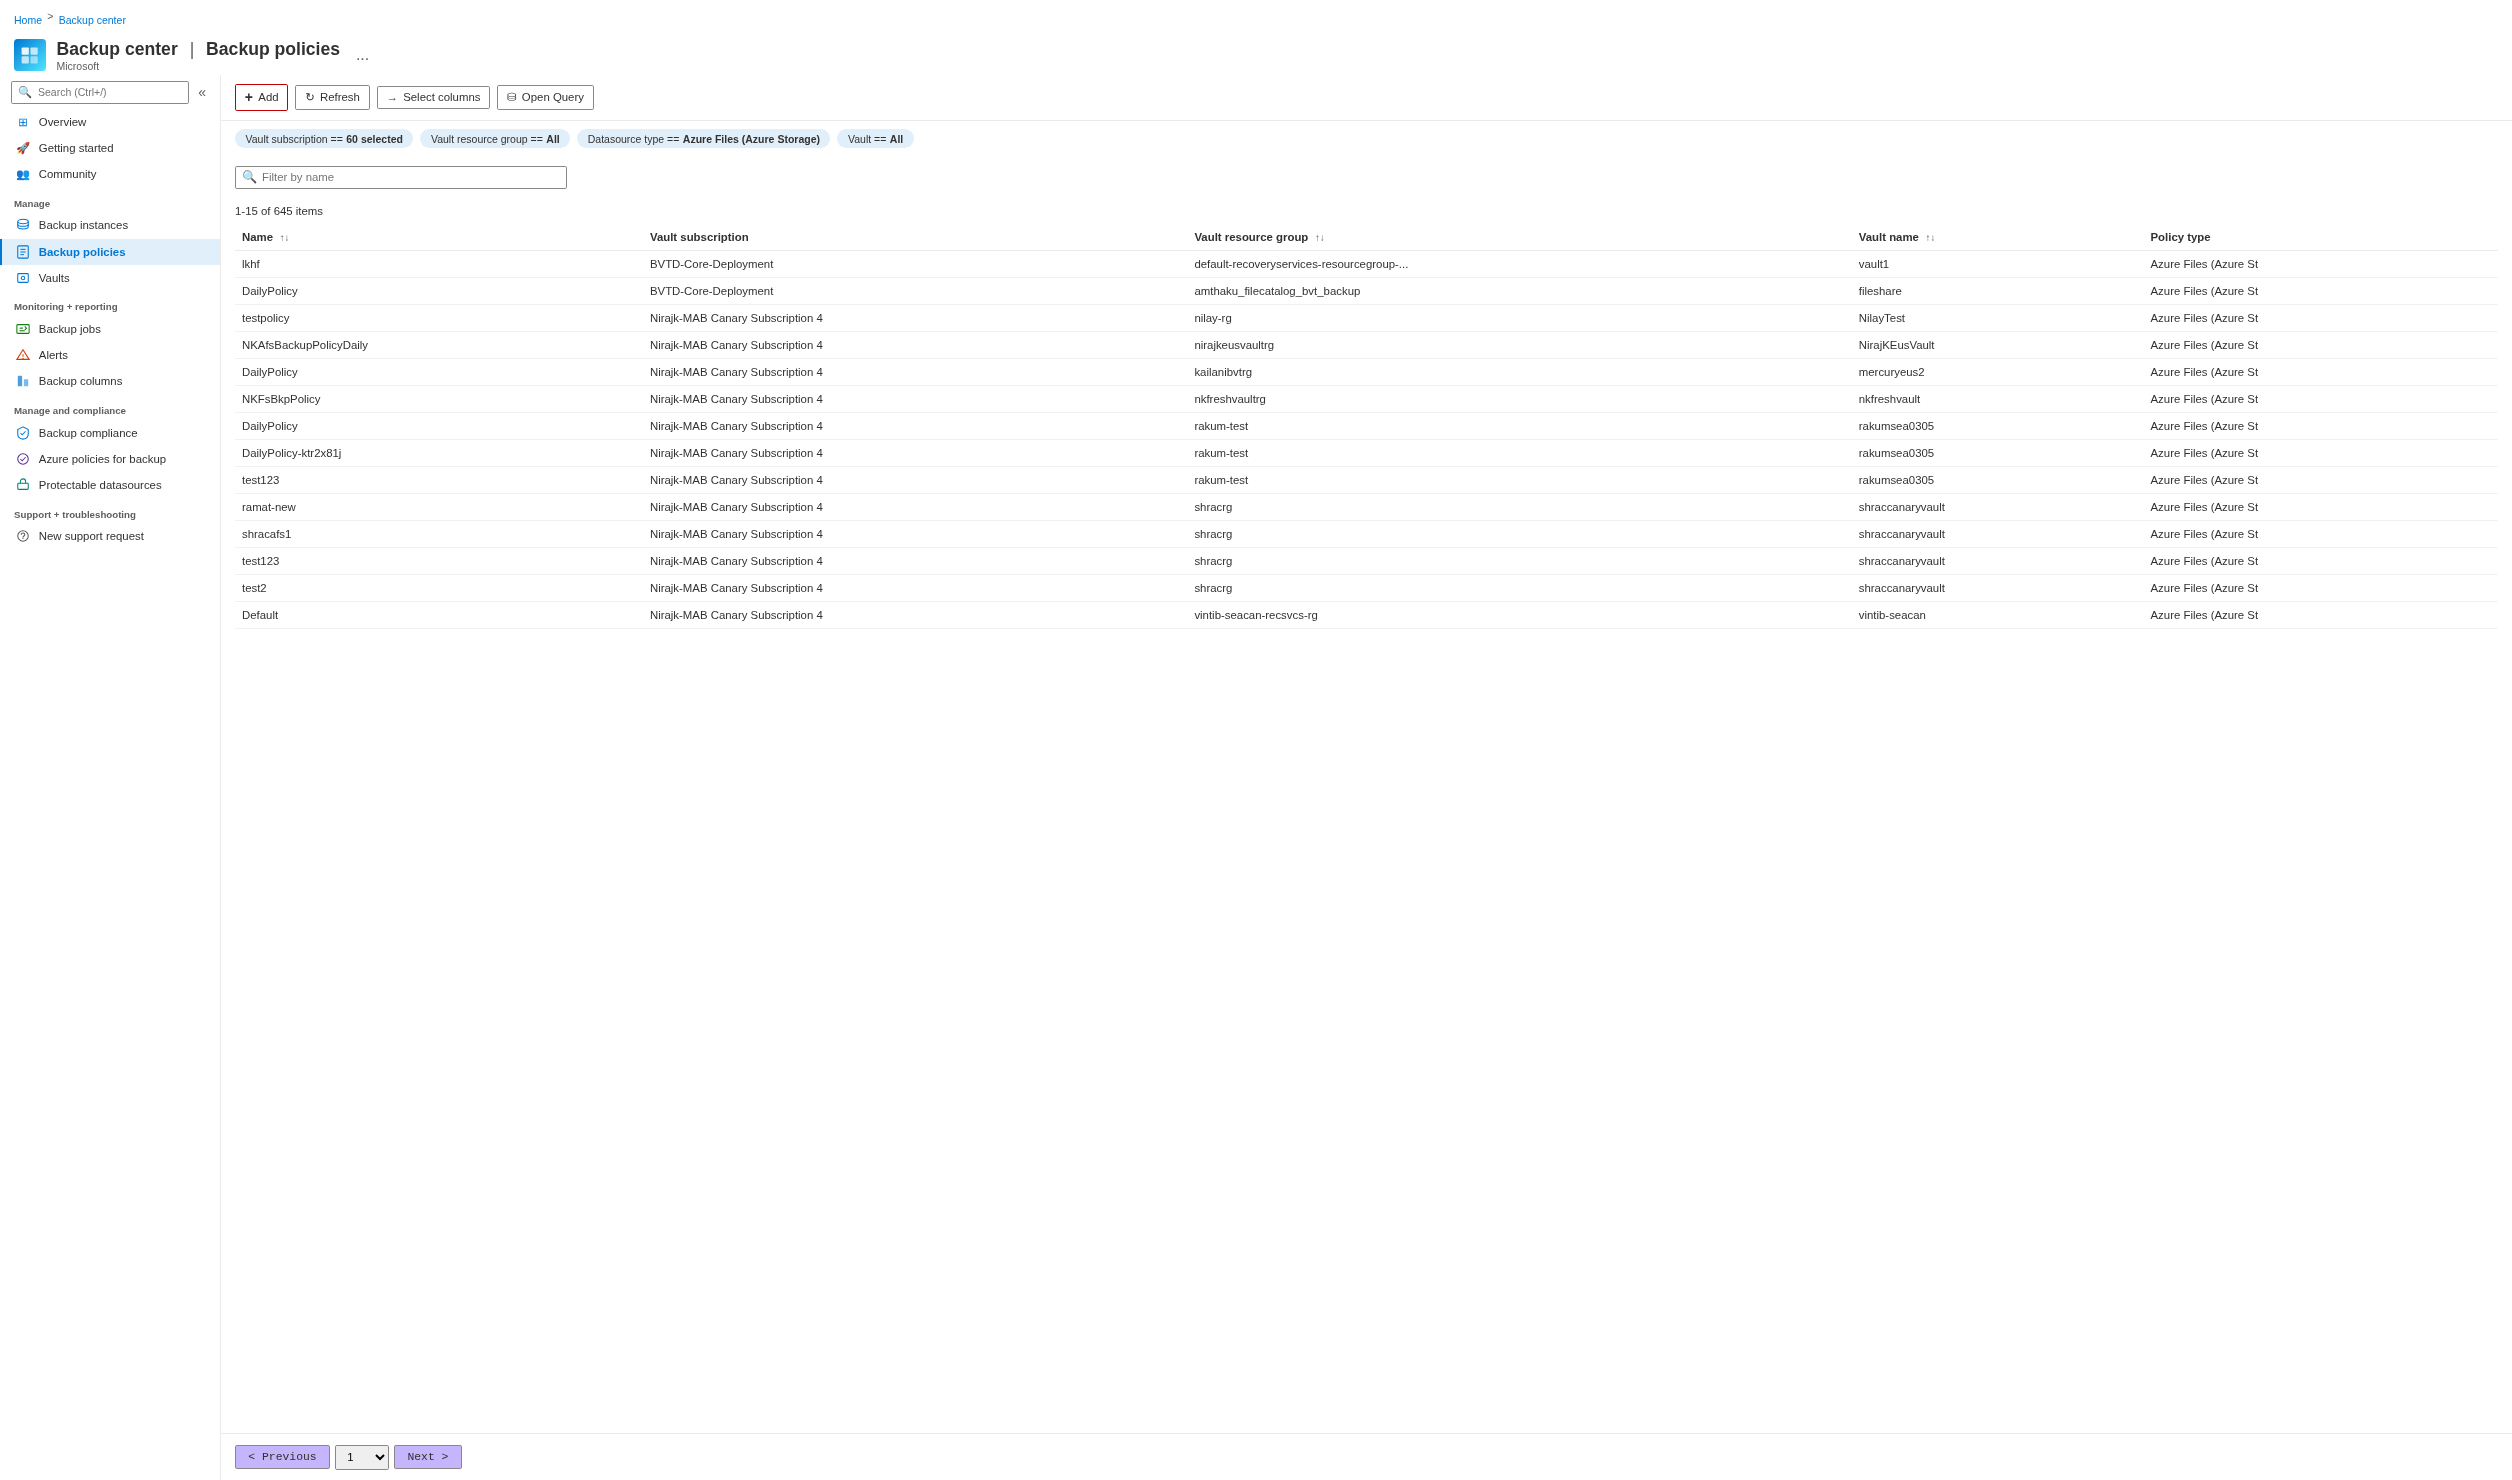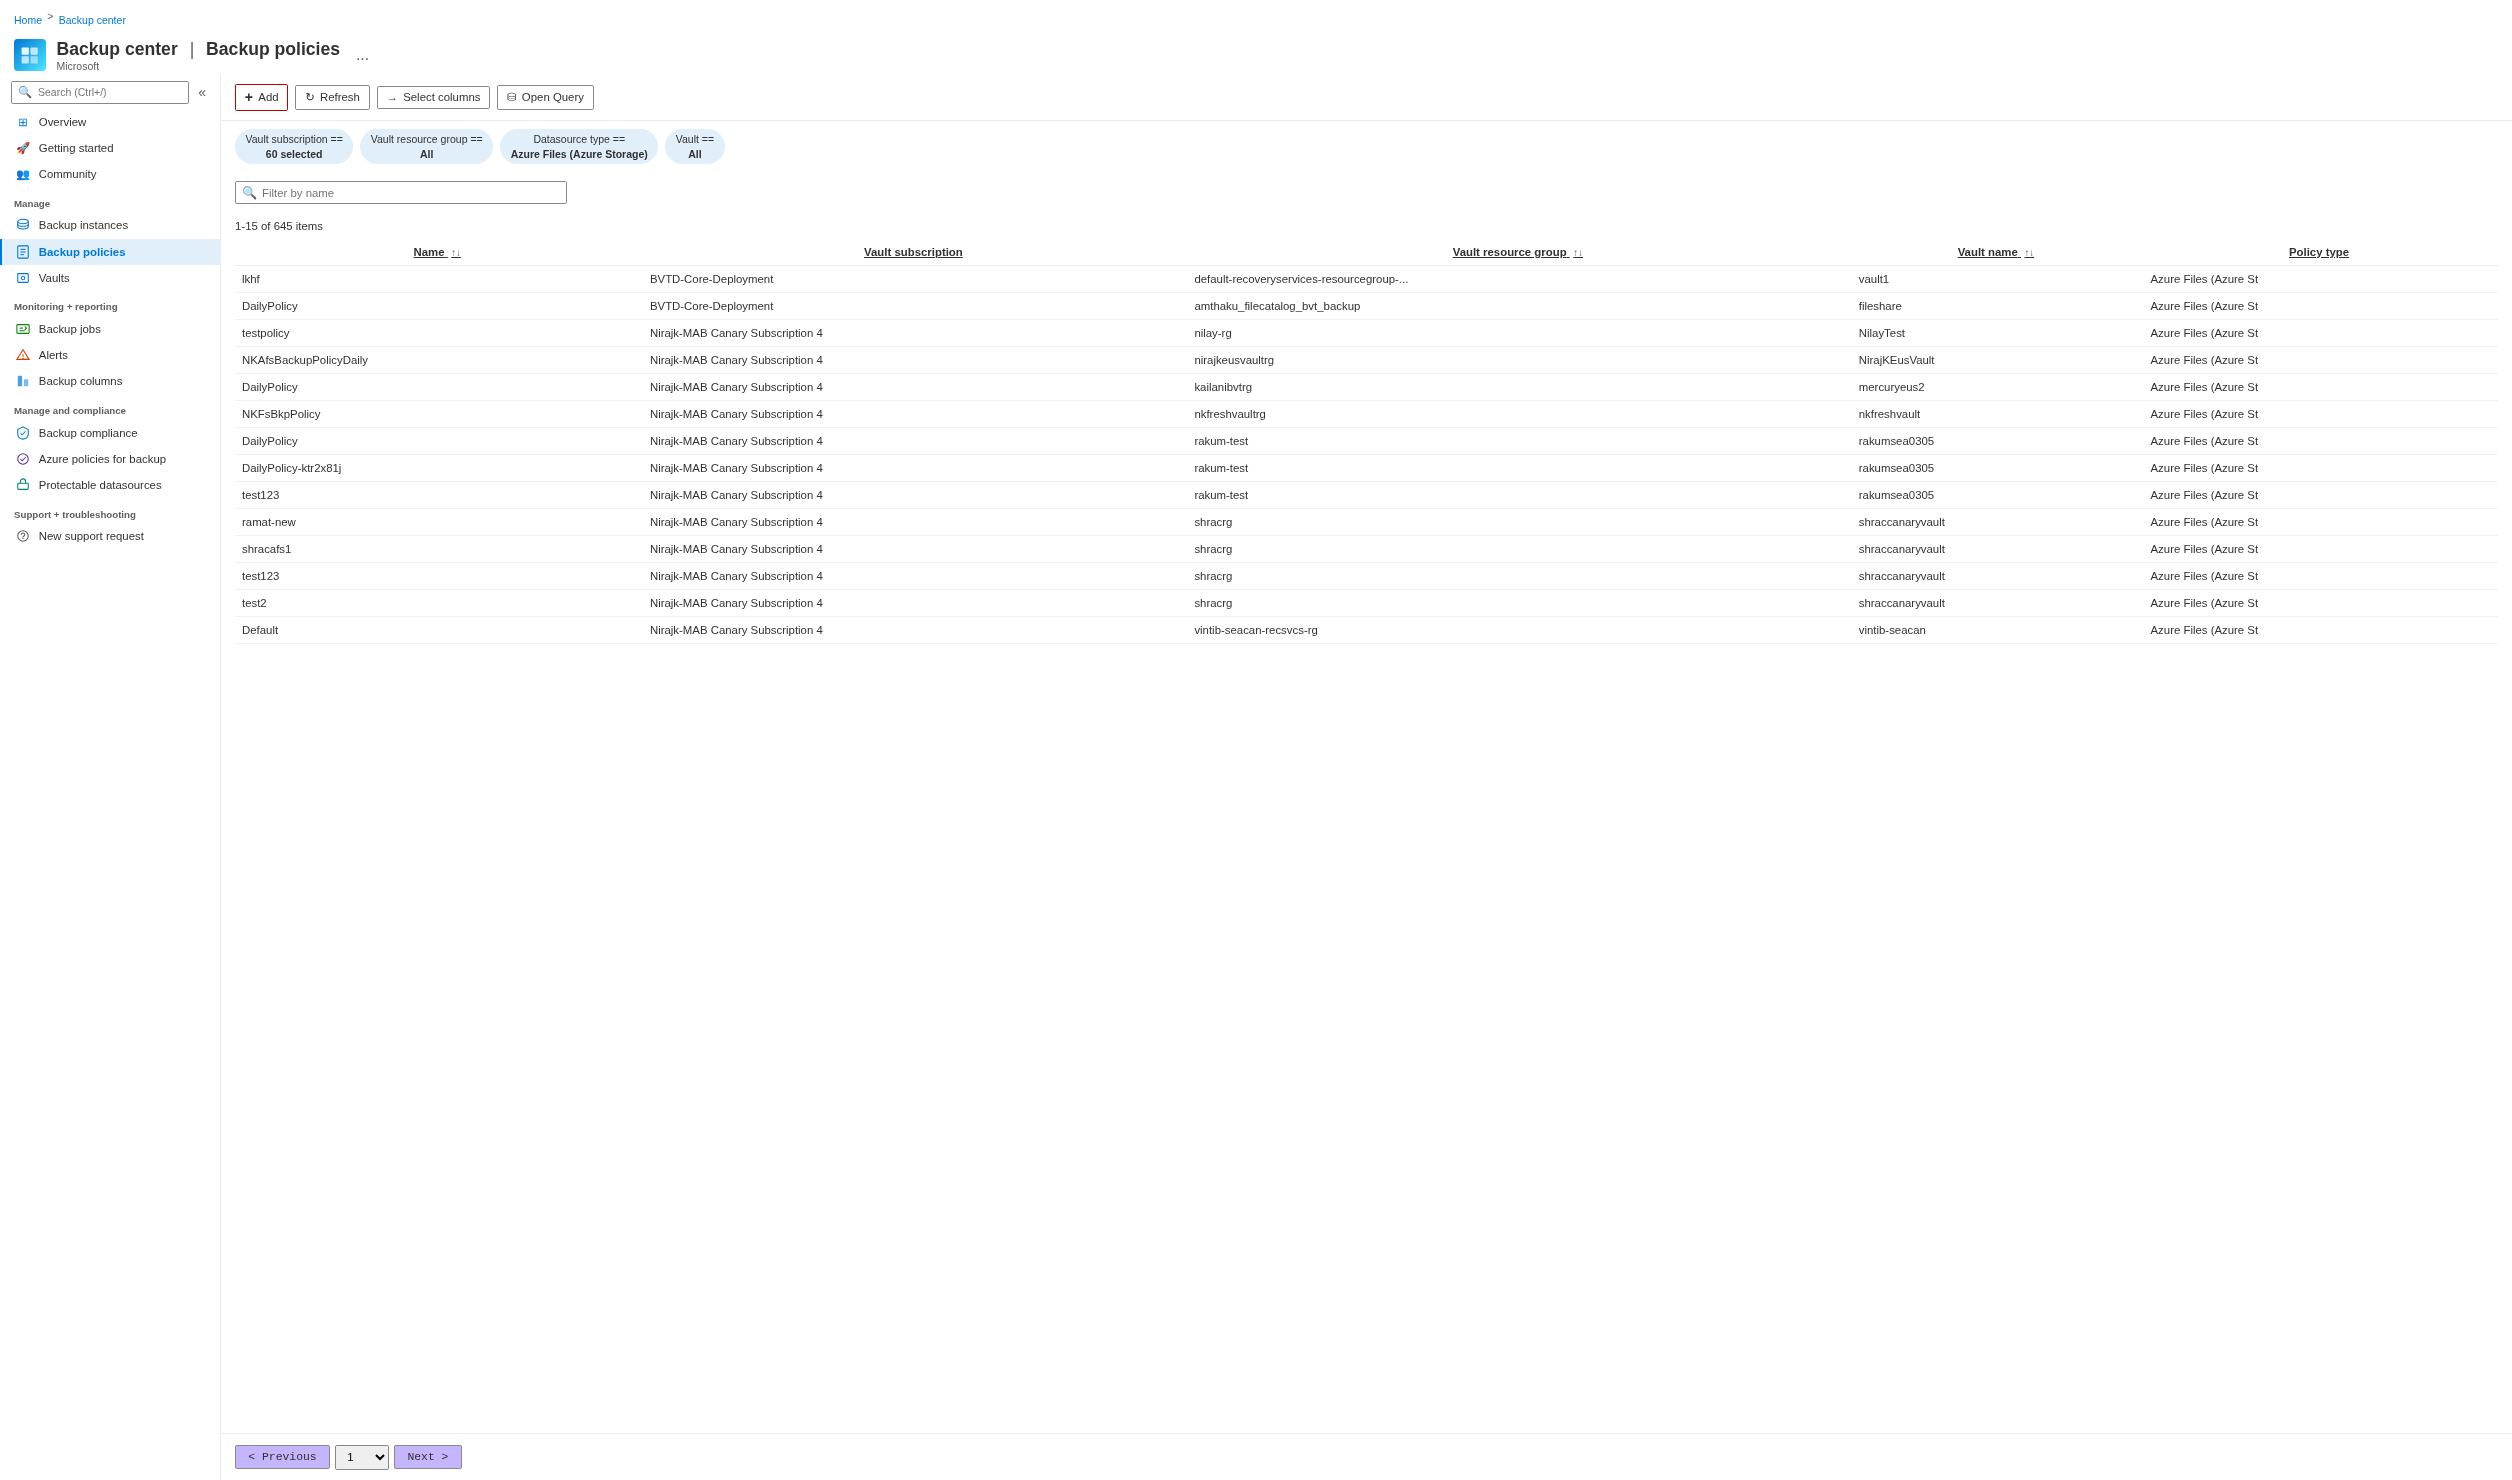--- a/index.html
+++ b/index.html
@@ -35,35 +35,35 @@
     
     .content { flex: 1; overflow-y: auto; padding: 0; display: flex; flex-direction: column; }
 
     
     .toolbar { display: flex; align-items: center; gap: 7px; padding: 8.8px 14px; border-bottom: 0.9px solid #edebe9; }
     .toolbar-btn { display: flex; align-items: center; gap: 5.3px; padding: 4.4px 8.8px; border: 0.9px solid #8a8886; background: #fff; border-radius: 1.8px; cursor: pointer; font-size: 11.4px; color: #323130; }
     .toolbar-btn.primary-outline { border: 1.8px solid #c00000; }
 
     
     .filters { display: flex; align-items: center; gap: 7px; padding: 8.8px 14px; flex-wrap: wrap; }
-    .filter-pill { display: flex; align-items: center; padding: 3.5px 10.5px; background: #e1effa; border-radius: 17.6px; font-size: 10.5px; color: #323130; gap: 3.5px; flex-direction: column; }
+    .filter-pill { display: flex; align-items: center; padding: 3.5px 10.5px; background: #e1effa; border-radius: 17.6px; font-size: 10.5px; color: #323130; gap: 3.5px; }
     .filter-pill .filter-label { font-weight: 400; }
     .filter-pill .filter-value { font-weight: 600; text-align: center; }
 
     
     .table-area { padding: 0 14px; flex: 1; }
     .filter-search { margin: 8.8px 0; }
     .filter-search input { border: 0.9px solid #8a8886; border-radius: 1.8px; padding: 4.4px 8.8px 4.4px 26px; font-size: 11.4px; width: 332px; outline: none; }
     .filter-search { position: relative; display: inline-block; }
     .filter-search .search-icon { position: absolute; left: 7px; top: 50%; transform: translateY(-50%); color: #605e5c; font-size: 12.3px; }
 
     .items-count { font-size: 11.4px; color: #323130; margin: 7px 0; }
 
     table { width: 100%; border-collapse: collapse; font-size: 11.4px; }
-    thead th { text-align: center; padding: 7px 10.5px 7px 7px; border-bottom: 0.9px solid #edebe9; font-weight: 600; color: #323130; white-space: nowrap; cursor: pointer; user-select: none; text-decoration: underline; }
+    thead th { text-align: left; padding: 7px 10.5px 7px 7px; border-bottom: 0.9px solid #edebe9; font-weight: 600; color: #323130; white-space: nowrap; cursor: pointer; user-select: none; }
     thead th .sort-icon { color: #605e5c; font-size: 9.7px; margin-left: 3.5px; }
     tbody tr { border-bottom: 0.9px solid #f3f2f1; }
     tbody td { padding: 7px 7px; color: #323130; white-space: nowrap; overflow: hidden; text-overflow: ellipsis; max-width: 246px; }
 
     
     .pagination { display: flex; align-items: center; gap: 5.3px; padding: 10.5px 14px; border-top: 0.9px solid #edebe9; }
     .page-btn { display: flex; align-items: center; gap: 3.5px; padding: 5.3px 12.3px; border: 0.9px solid #8a8886; background: #c4b5fd; border-radius: 1.8px; cursor: pointer; font-size: 11.4px; color: #323130; font-family: Liberation Mono, monospace; }
     .page-select { border: 0.9px solid #8a8886; border-radius: 1.8px; padding: 4.4px 17.6px 4.4px 7px; font-size: 11.4px; appearance: auto; cursor: pointer; }
 
     

